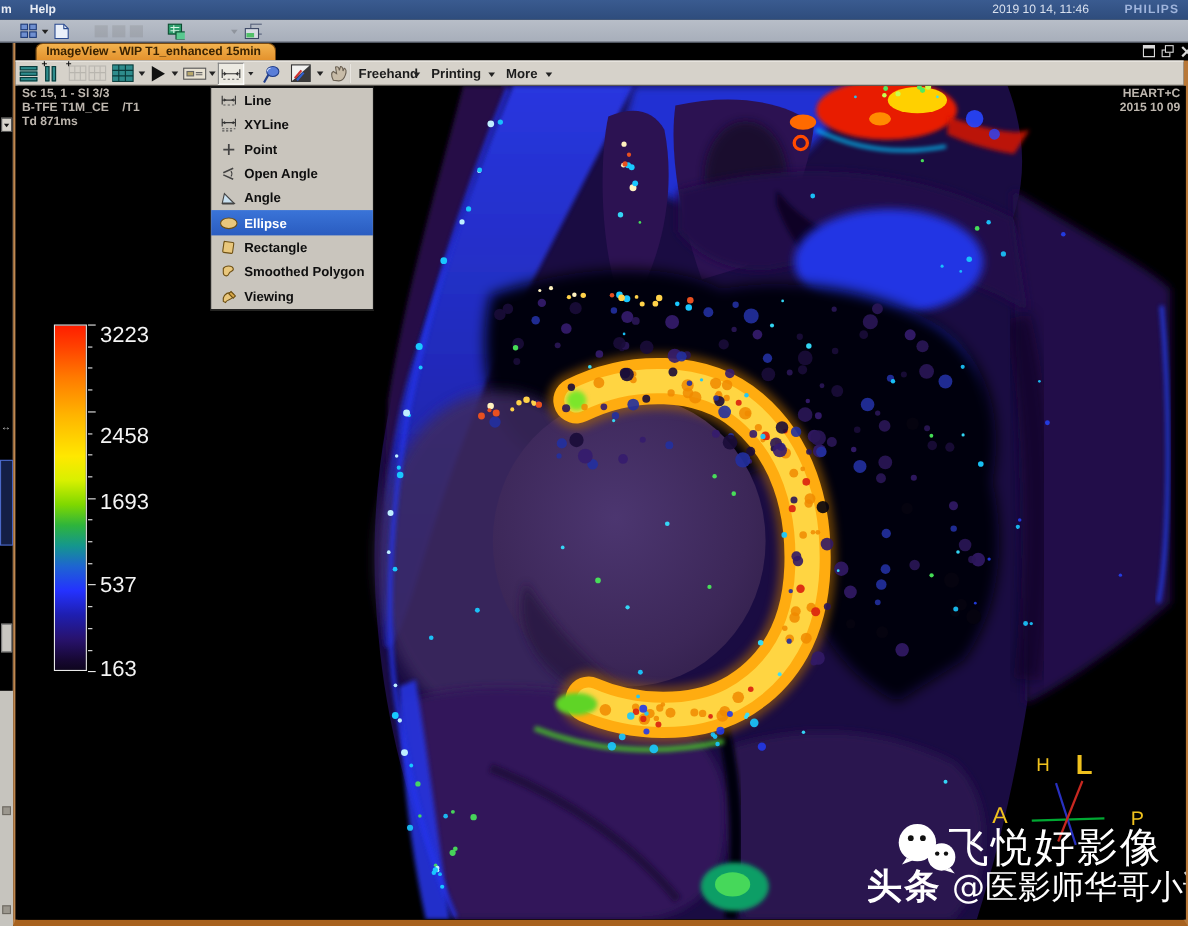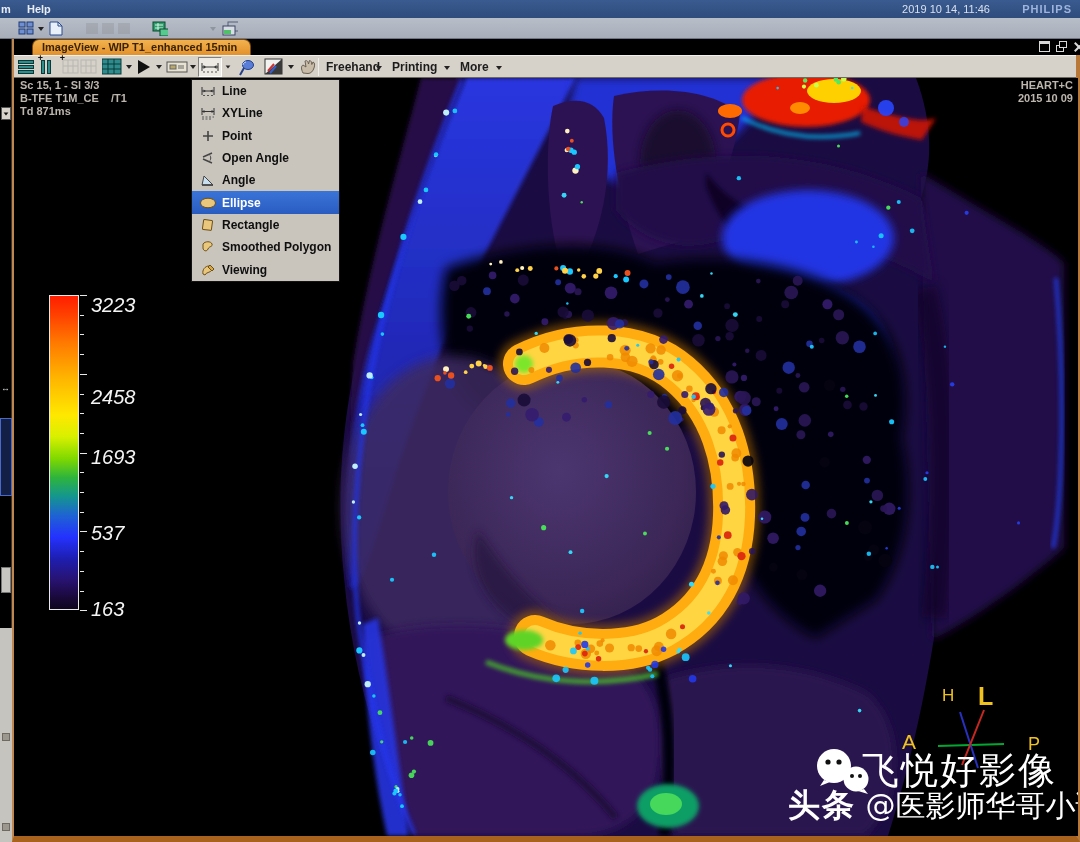--- a/index.html
+++ b/index.html
@@ -55,21 +55,21 @@
   .tb-menu-caret{position:absolute;top:10px;}
   .measure-btn{position:absolute;top:1px;width:24px;height:20px;background:#ECEAE2;
                border:1px solid #808080;border-right-color:#fff;border-bottom-color:#fff;}
   
   .viewport{position:absolute;left:2px;top:39px;width:1062px;height:758px;background:#000;overflow:hidden;}
   .scan-svg{position:absolute;left:0;top:0;}
   .ovl{position:absolute;color:#BDB6AE;font-size:11px;line-height:13px;white-space:pre;font-weight:bold;}
   .ovl-scan{left:4px;top:1px;}
   .ovl-study{right:5px;top:1px;text-align:right;}
   
-  .colorbar{position:absolute;left:33px;top:217px;width:130px;height:330px;font-style:italic;}
+  .colorbar{position:absolute;left:33px;top:217px;width:130px;height:330px;}
   .cb-bar{position:absolute;left:0;top:0;width:30px;height:315px;border:1px solid #E8E8E8;
     background:linear-gradient(#ff1e00 0%,#ff4000 6%,#ff7a00 15%,#ffb400 26%,#ffe800 38%,#d8f000 45%,
       #7fd800 52%,#2eb43c 58%,#14968E 64%,#1E64D2 70%,#2432FF 77%,#1E1EB0 84%,#28126E 91%,#170834 97%,#0E051E 100%);}
   .cb-tick{position:absolute;left:31px;width:5px;height:1px;background:#E8E8E8;}
   .cb-label{position:absolute;left:42px;transform:translateY(-50%);color:#F4F4F4;font-size:20px;}
   
   .orient{position:absolute;left:860px;top:600px;width:190px;height:110px;color:#F0C21E;}
   .orient span{position:absolute;}
   
   .wm-brand{position:absolute;left:846px;top:668px;color:#FFF;font-size:37px;letter-spacing:2px;

